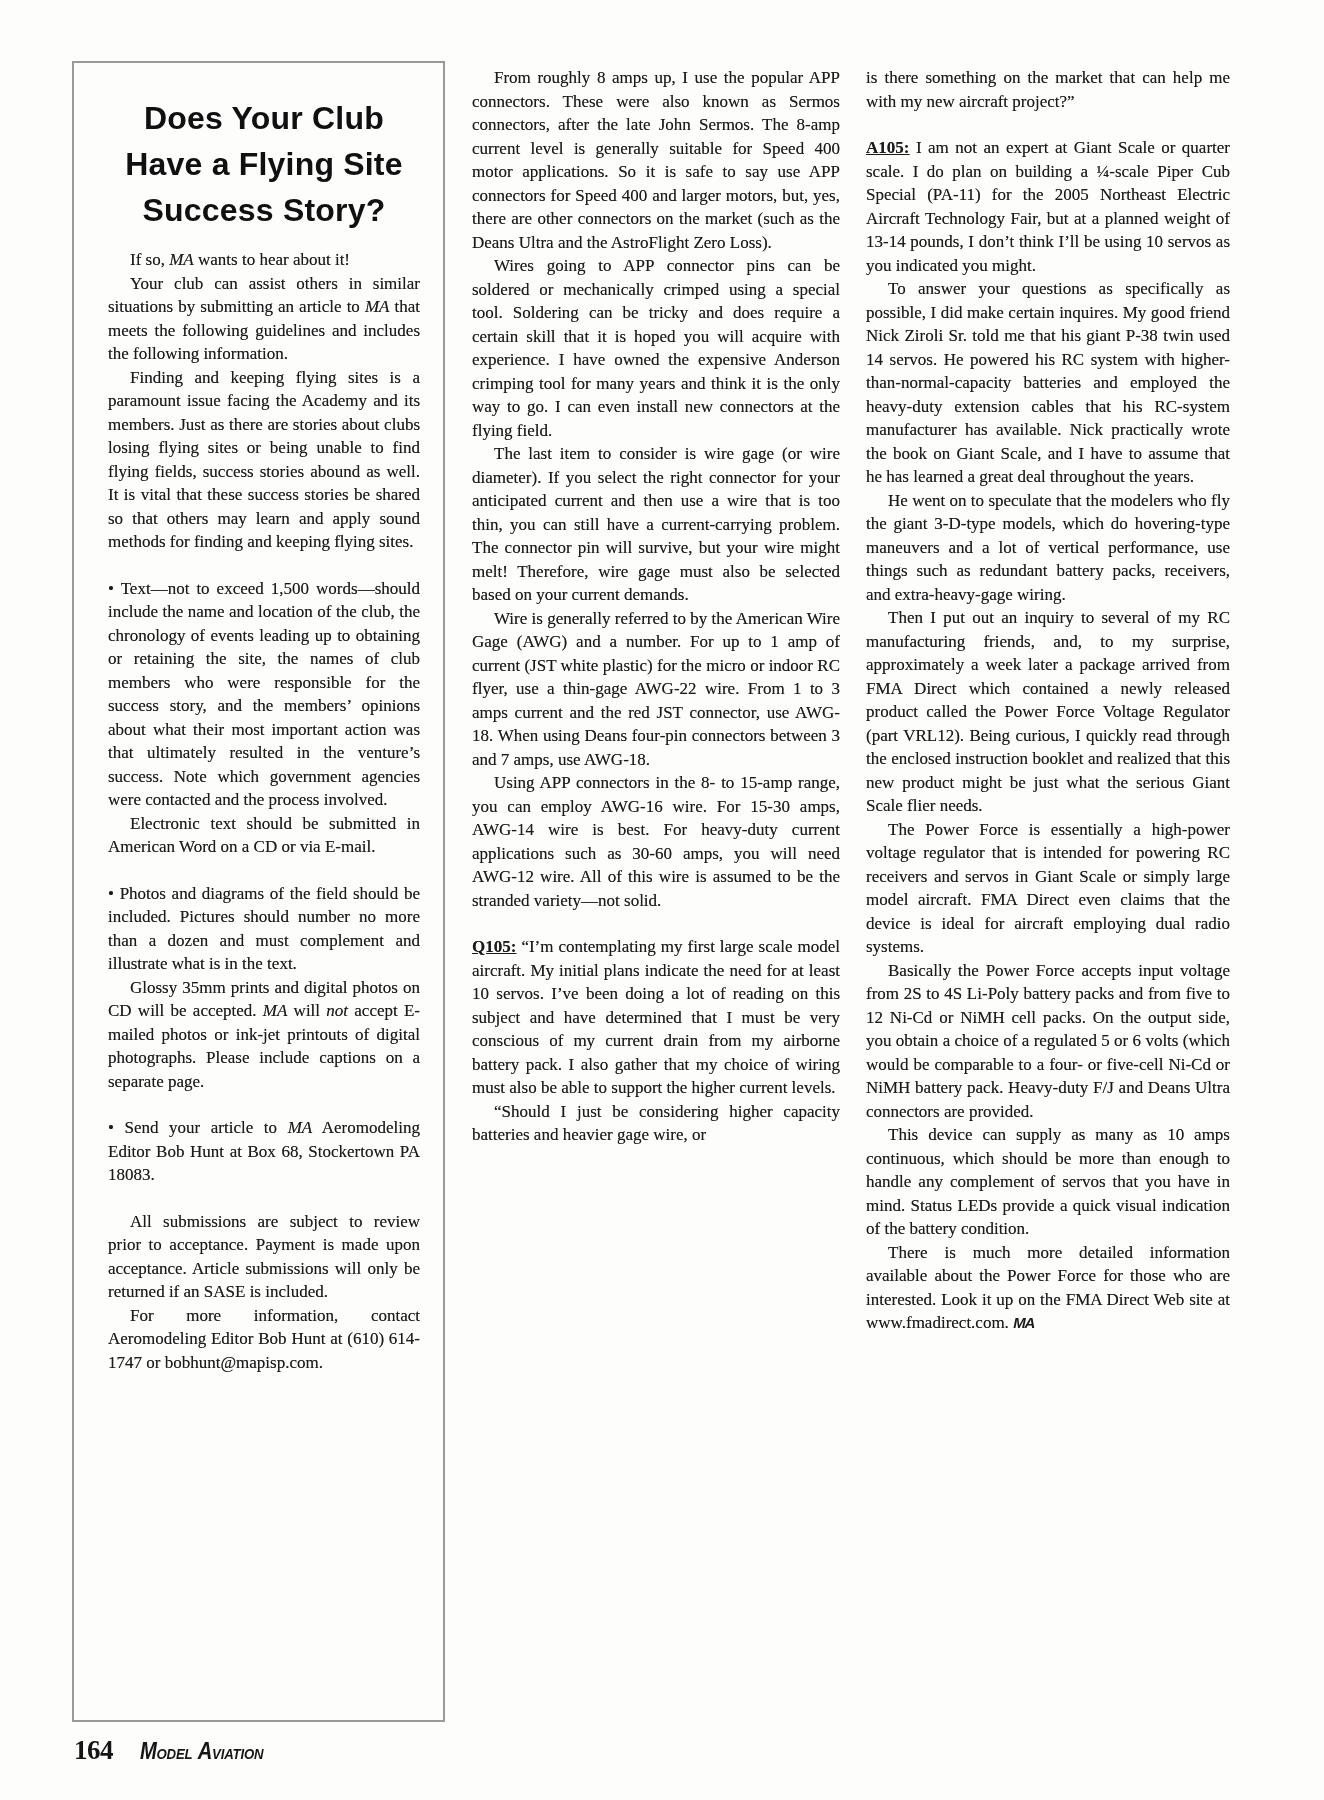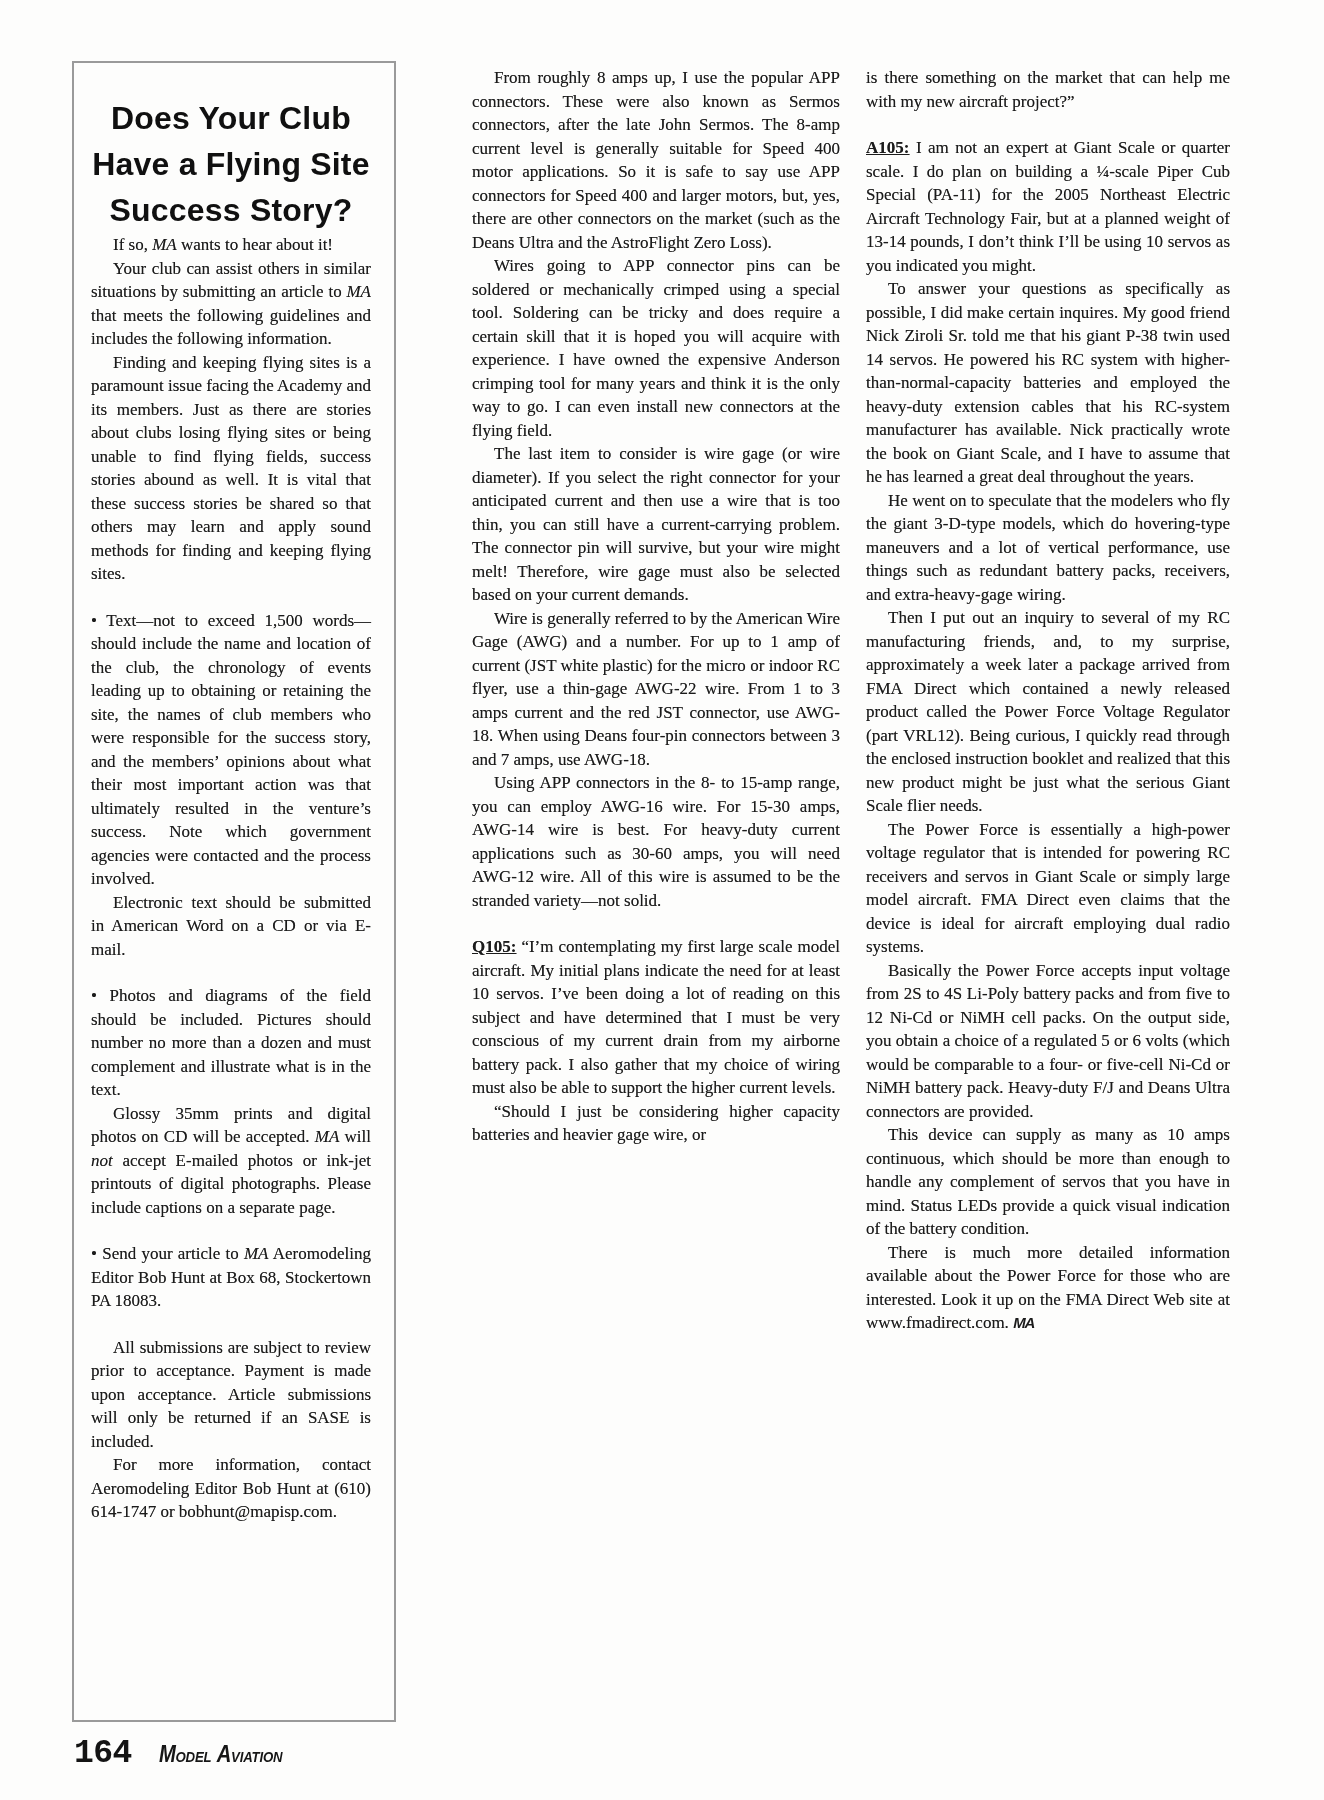--- a/index.html
+++ b/index.html
@@ -4,52 +4,52 @@
 <style>
   html,body{margin:0;padding:0;}
   body{
     width:1324px;height:1800px;position:relative;overflow:hidden;
     background:#fdfdfc;color:#1b1b1b;
     font-family:"Liberation Serif", serif;
   }
   .page{position:absolute;inset:0;}
   
   .sidebar-box{
-    position:absolute;left:72px;top:61px;width:324px;height:1661px;
+    position:absolute;left:72px;top:61px;width:373px;height:1661px;
     border:2px solid #9a9a9a;box-sizing:border-box;background:#fdfdfc;
-    padding:18px 23px 0 17px;
+    padding:18px 23px 0 34px;
   }
   .box-title{
     font-family:"Liberation Sans", sans-serif;font-weight:bold;color:#101010;
     font-size:32px;line-height:46px;text-align:center;margin-top:14px;
     letter-spacing:0.2px;
   }
-  .box-body{}
+  .box-body{margin-top:15px;}
   
   .col{position:absolute;top:66px;text-align:justify;}
   .col-mid{left:472px;width:368px;}
   .col-right{left:866px;width:364px;}
   
   .textflow p{
     margin:0;font-size:17px;line-height:23.5px;text-align:justify;
     text-shadow:0 0 0.4px rgba(20,20,20,0.55);
   }
   .textflow p.ind{text-indent:22px;}
   .textflow p.sp{margin-top:23px;}
   .it{font-style:italic;}
   .bd{font-weight:bold;text-decoration:underline;}
   .ma-logo{
     font-family:"Liberation Sans", sans-serif;font-weight:bold;font-style:italic;
     font-size:15px;letter-spacing:-1px;text-shadow:none;
   }
   
   .footer{position:absolute;left:74px;top:1735px;display:flex;align-items:baseline;}
   .page-num{
-    font-family:Liberation Mono, monospace;font-weight:bold;
-    font-size:33px;color:#141414;letter-spacing:-0.5px;
+    font-family:Liberation Serif, serif;font-weight:bold;
+    font-size:27px;color:#141414;letter-spacing:-0.5px;
   }
   .mag-logo{
     margin-left:27px;display:inline-block;transform:scaleX(0.88);transform-origin:left bottom;
     font-family:"Liberation Sans", sans-serif;font-weight:bold;font-style:italic;
     color:#161616;letter-spacing:-0.4px;white-space:nowrap;
   }
   .lg-big{font-size:23px;}
   .lg-small{font-size:15px;letter-spacing:-0.2px;}
   .lg-gap{display:inline-block;width:6px;}
 </style>

